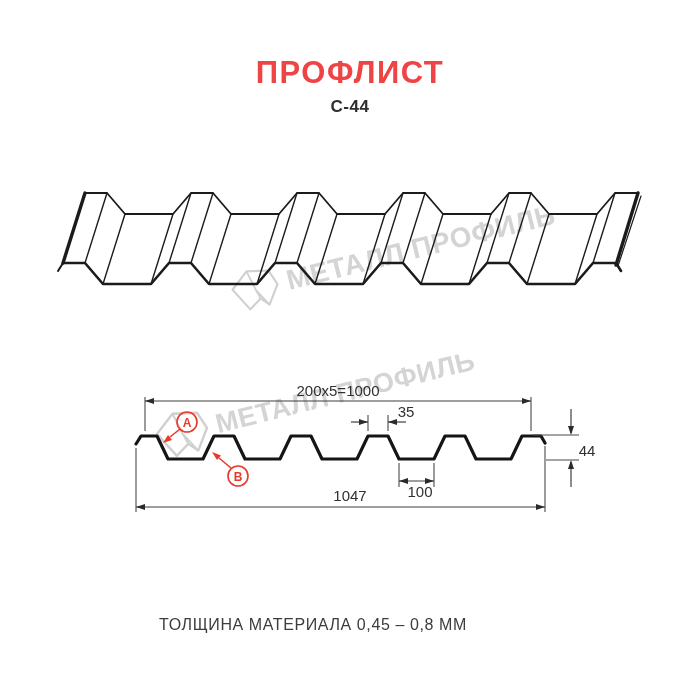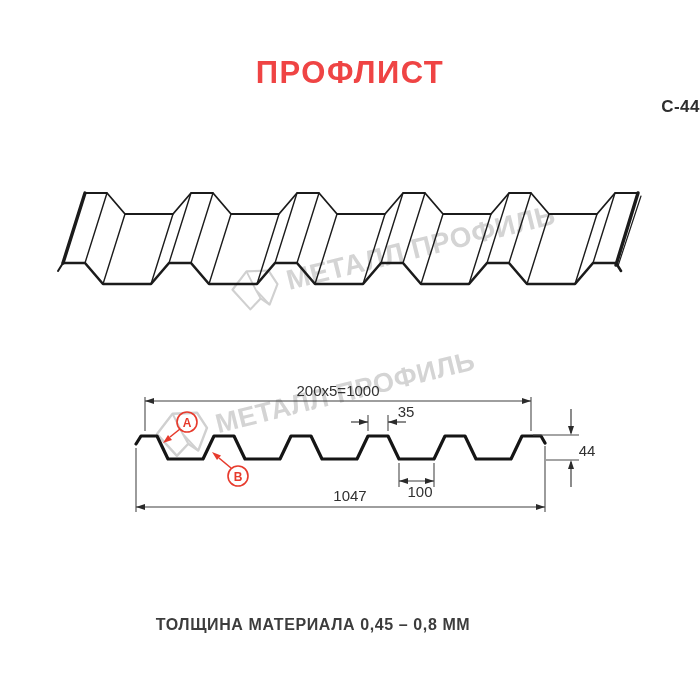--- a/index.html
+++ b/index.html
@@ -1,23 +1,23 @@
 <!DOCTYPE html>
 <html><head>
 <meta charset="utf-8">
 <style>
   html,body{margin:0;padding:0;background:#fff;}
   .page{position:relative;width:700px;height:700px;background:#ffffff;overflow:hidden;
         font-family:"Liberation Sans", sans-serif;}
   .title{position:absolute;top:55px;left:0;width:700px;text-align:center;
          font-size:31px;font-weight:700;letter-spacing:1.5px;color:#ef4444;}
-  .subtitle{position:absolute;top:97px;left:0;width:700px;text-align:right;
+  .subtitle{position:absolute;top:97px;left:0;width:700px;text-align:center;
          font-size:17px;font-weight:600;letter-spacing:0.5px;color:#2e2e2e;}
   .footer{position:absolute;top:616px;left:0;width:626px;text-align:center;
-         font-size:16px;font-weight:700;letter-spacing:0.6px;color:#3c3c3c;}
+         font-size:16px;font-weight:400;letter-spacing:0.6px;color:#3c3c3c;}
   .wm{position:absolute;display:flex;align-items:center;gap:5px;}
   .wm-text{font-size:28px;font-weight:700;letter-spacing:0.5px;color:#d4d4d4;white-space:nowrap;}
   .wm1{left:226px;top:266px;transform:rotate(-14deg);transform-origin:30px 50%;}
   .wm2{left:151px;top:408px;transform:rotate(-14deg);transform-origin:31px 50%;}
   .wm2 .wm-text{font-size:27px;}
   svg.layer{position:absolute;left:0;top:0;}
   .dimline{stroke:#3f3f3f;stroke-width:1.2;fill:none;}
   .ext{stroke:#4a4a4a;stroke-width:1.1;fill:none;}
   .arr{fill:#2b2b2b;stroke:none;}
   .dimtxt{font-family:"Liberation Sans",sans-serif;font-size:15px;fill:#303030;text-anchor:middle;}

